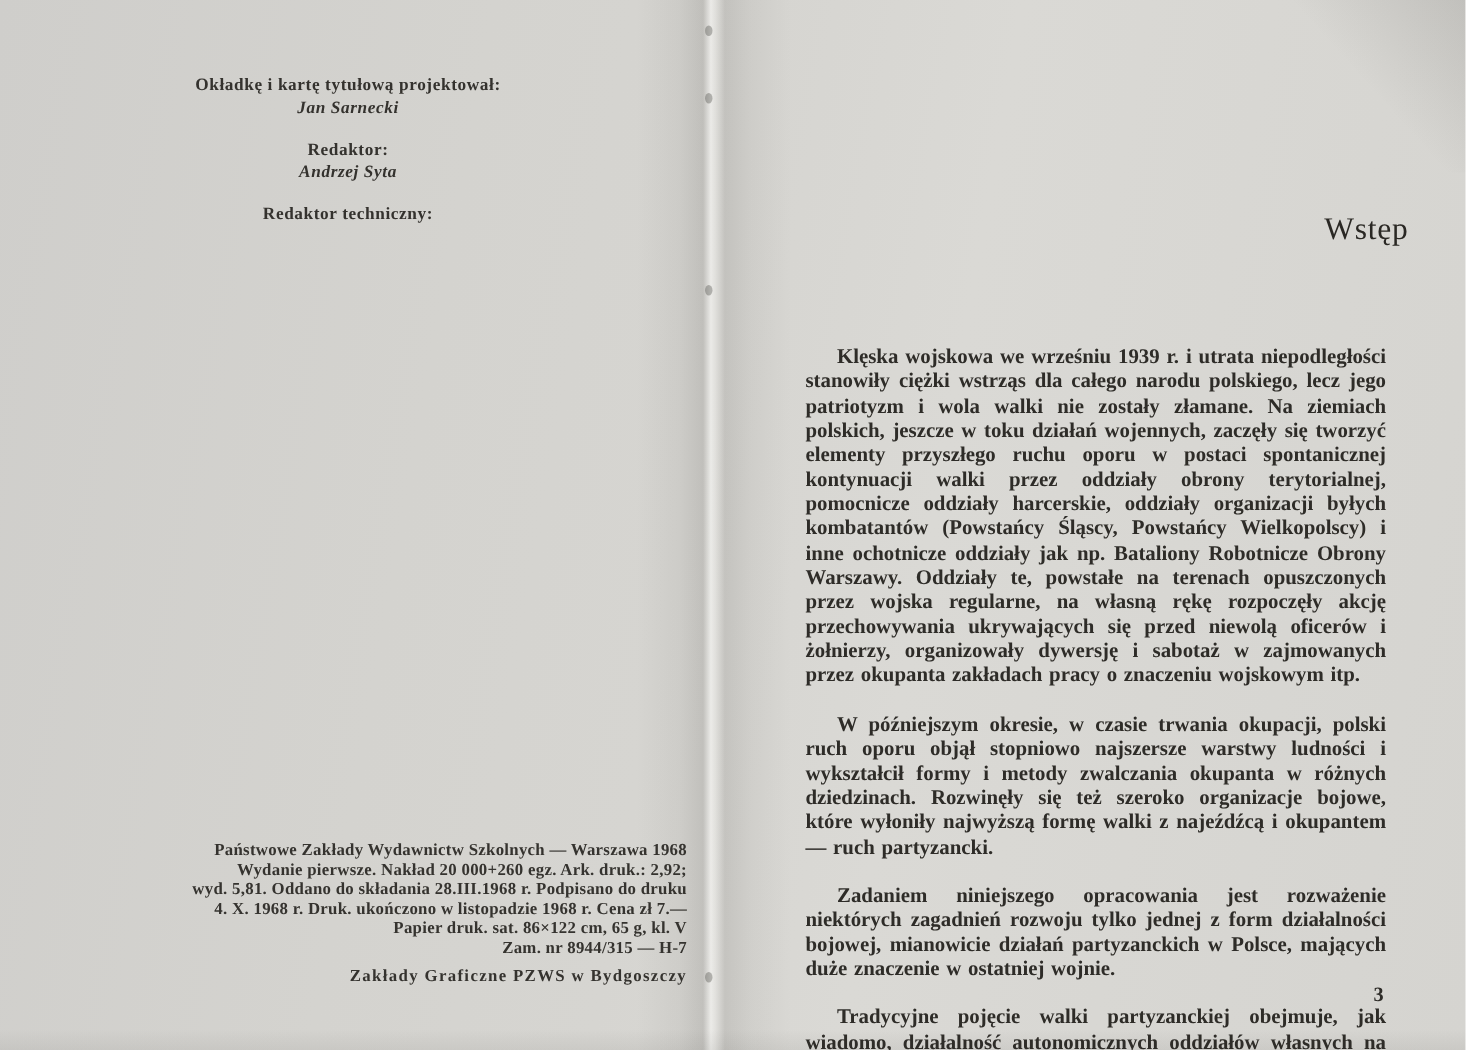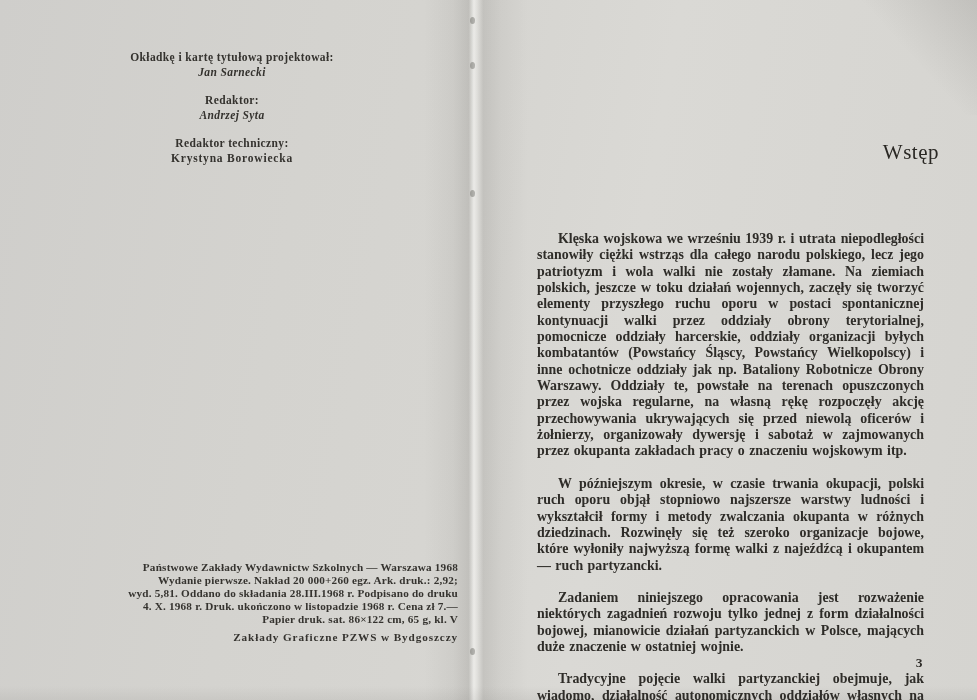--- a/index.html
+++ b/index.html
@@ -92,30 +92,30 @@
       <div class="credit-group">
         <div>Okładkę i kartę tytułową projektował:</div>
         <div class="credit-name">Jan Sarnecki</div>
       </div>
       <div class="credit-group">
         <div>Redaktor:</div>
         <div class="credit-name">Andrzej Syta</div>
       </div>
       <div class="credit-group">
         <div>Redaktor techniczny:</div>
-        <div class="credit-name roman">Krystyna Borowiecka</div>
       </div>
     </div>
 
     <div class="colophon">
       <div>Państwowe Zakłady Wydawnictw Szkolnych — Warszawa 1968</div>
       <div>Wydanie pierwsze. Nakład 20 000+260 egz. Ark. druk.: 2,92;</div>
       <div>wyd. 5,81. Oddano do składania 28.III.1968 r. Podpisano do druku</div>
       <div>4. X. 1968 r. Druk. ukończono w listopadzie 1968 r. Cena zł 7.—</div>
       <div>Papier druk. sat. 86×122 cm, 65 g, kl. V</div>
+      <div>Zam. nr 8944/315 — H-7</div>
       <div class="printer-line">Zakłady Graficzne PZWS w Bydgoszczy</div>
     </div>
   </div>
 
   <div>
     <div class="intro-title">Wstęp</div>
     <div class="intro-body">
       <p>Klęska wojskowa we wrześniu 1939 r. i utrata niepodległości stanowiły ciężki wstrząs dla całego narodu polskiego, lecz jego patriotyzm i wola walki nie zostały złamane. Na ziemiach polskich, jeszcze w toku działań wojennych, zaczęły się tworzyć elementy przyszłego ruchu oporu w postaci spontanicznej kontynuacji walki przez oddziały obrony terytorialnej, pomocnicze oddziały harcerskie, oddziały organizacji byłych kombatantów (Powstańcy Śląscy, Powstańcy Wielkopolscy) i inne ochotnicze oddziały jak np. Bataliony Robotnicze Obrony Warszawy. Oddziały te, powstałe na terenach opuszczonych przez wojska regularne, na własną rękę rozpoczęły akcję przechowywania ukrywających się przed niewolą oficerów i żołnierzy, organizowały dywersję i sabotaż w zajmowanych przez okupanta zakładach pracy o znaczeniu wojskowym itp.</p>
       <p>W późniejszym okresie, w czasie trwania okupacji, polski ruch oporu objął stopniowo najszersze warstwy ludności i wykształcił formy i metody zwalczania okupanta w różnych dziedzinach. Rozwinęły się też szeroko organizacje bojowe, które wyłoniły najwyższą formę walki z najeźdźcą i okupantem — ruch partyzancki.</p>
       <p>Zadaniem niniejszego opracowania jest rozważenie niektórych zagadnień rozwoju tylko jednej z form działalności bojowej, mianowicie działań partyzanckich w Polsce, mających duże znaczenie w ostatniej wojnie.</p>

